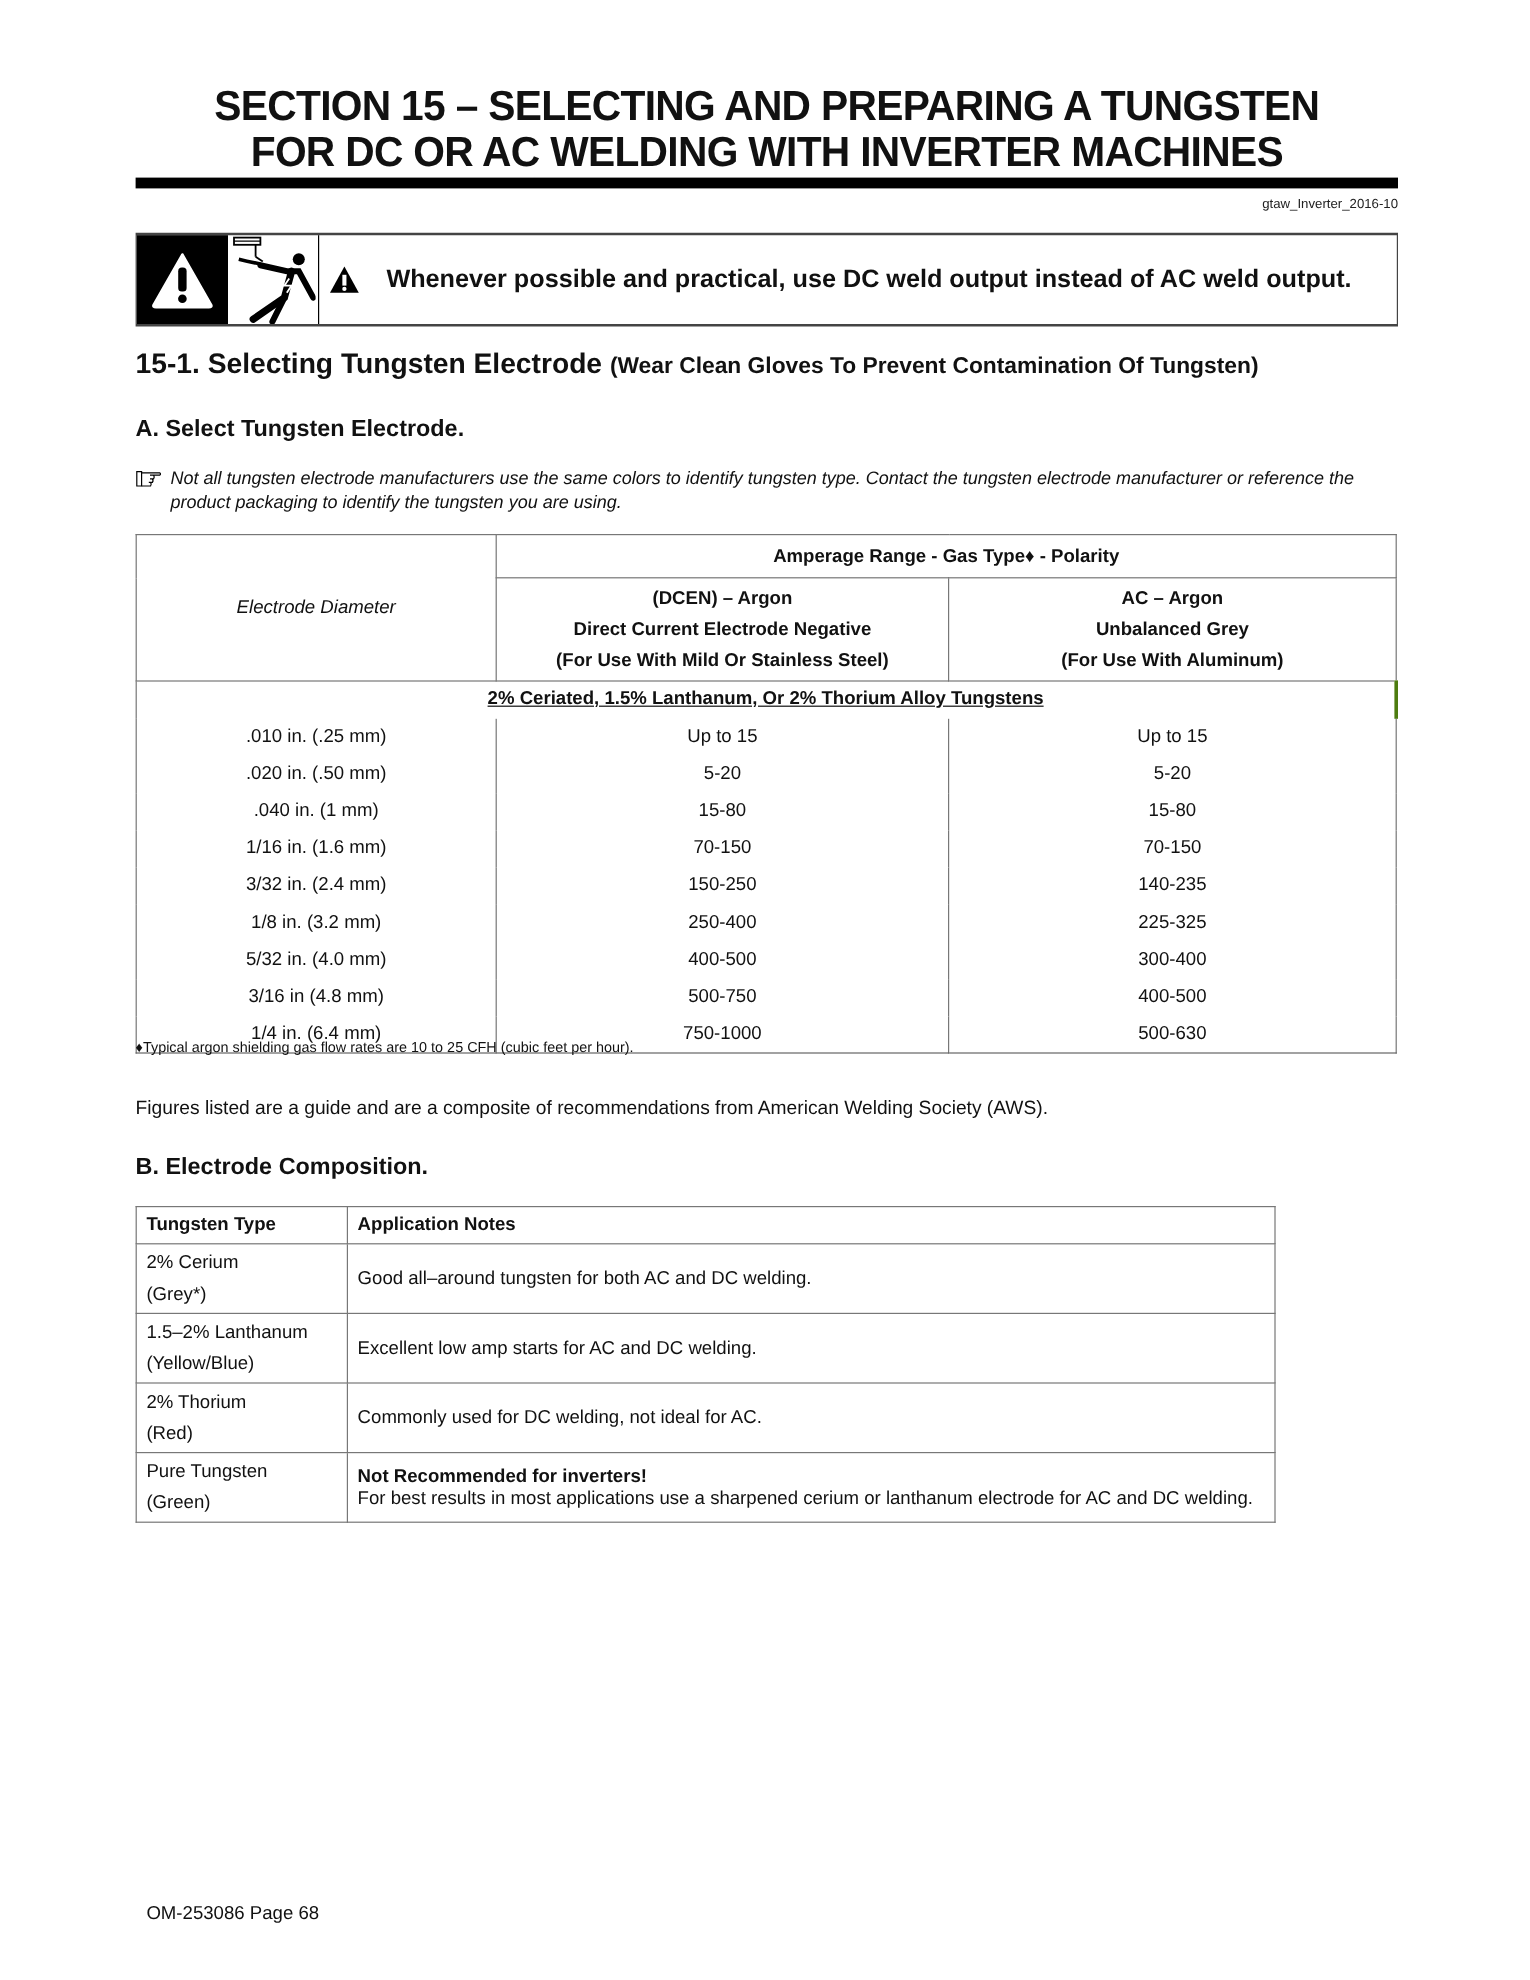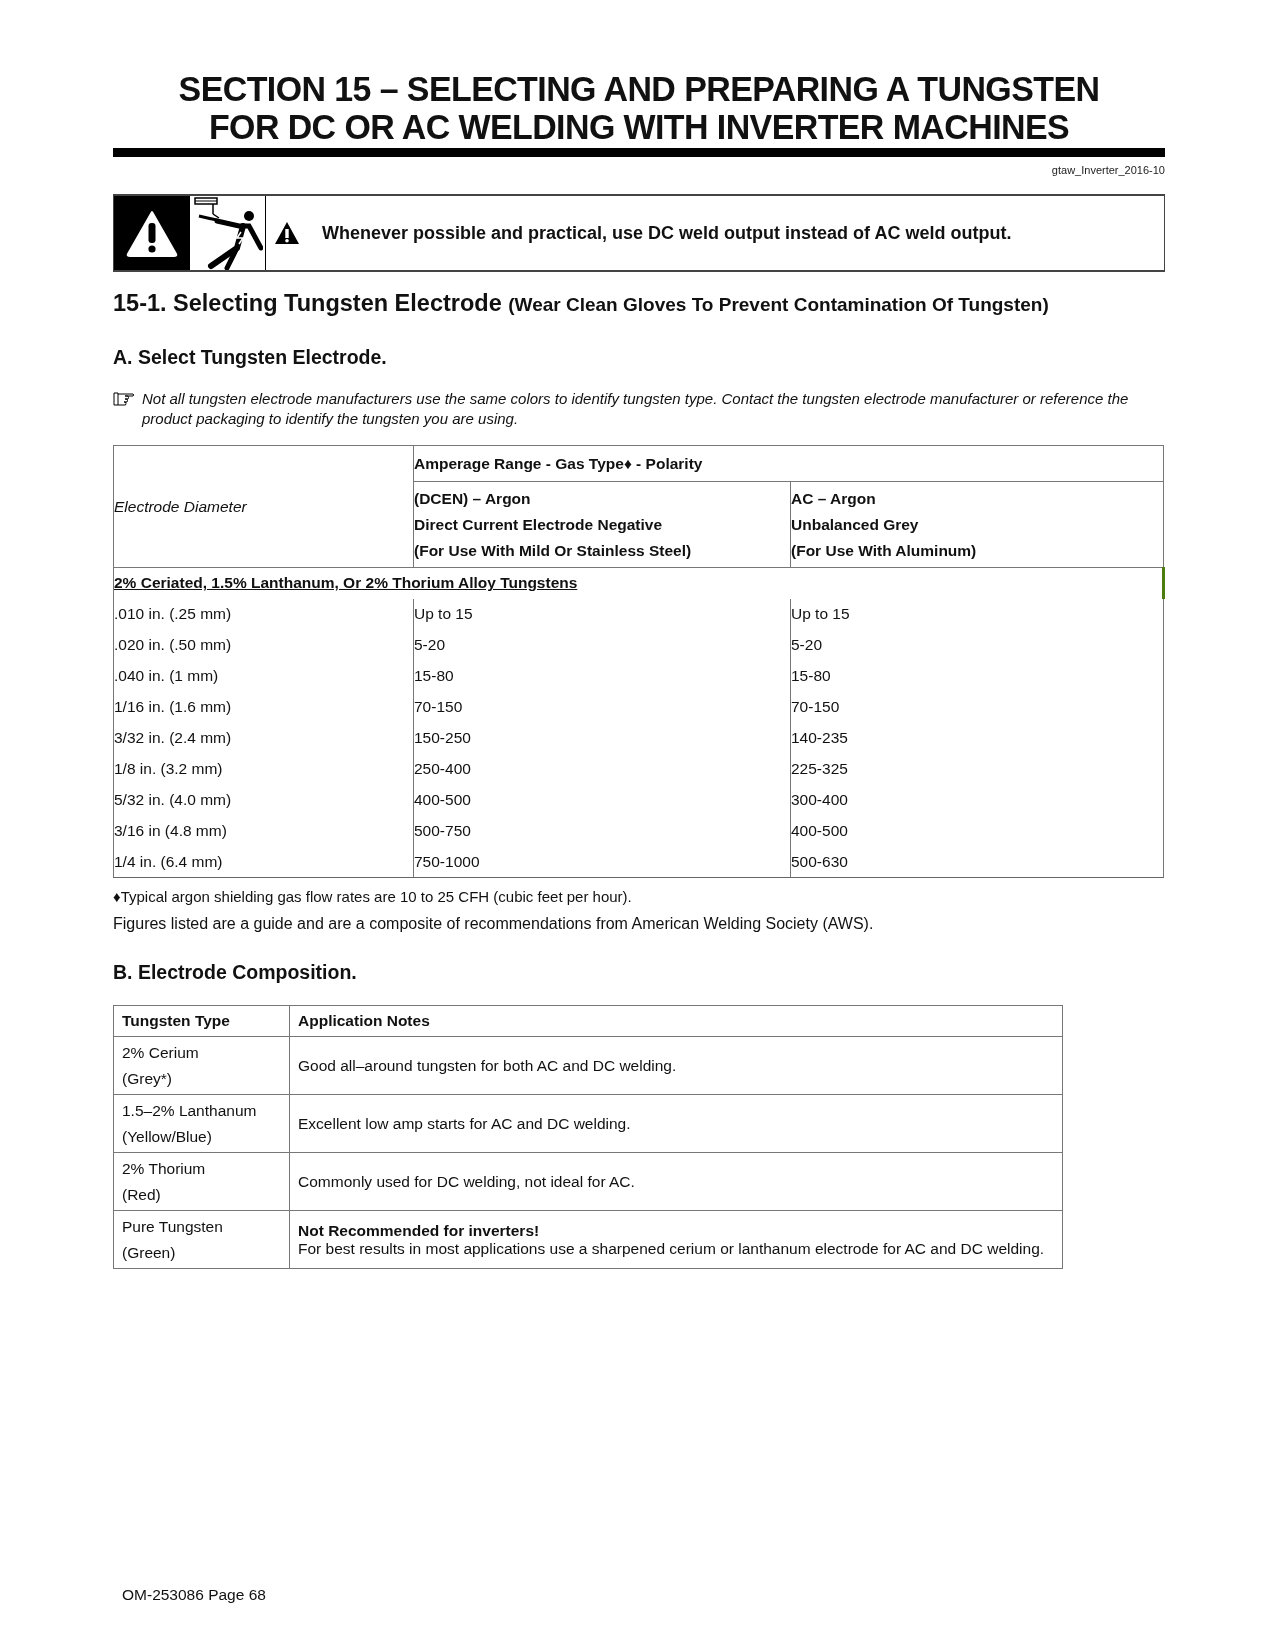--- a/index.html
+++ b/index.html
@@ -13,42 +13,42 @@
     letter-spacing: -0.6px; transform: scaleX(0.97);
   }
   .title-rule { left: 113px; width: 1052px; top: 148px; height: 9px; background: #000; }
   .doc-code { right: 110px; top: 164px; font-size: 11px; color: #222; }
 
   .warn-box { left: 113px; top: 194px; width: 1052px; height: 78px; border: 1.5px solid #444; border-top-width: 2px; border-bottom-width: 2px; display: flex; align-items: stretch; }
   .warn-black { width: 76px; background: #000; display: flex; align-items: center; justify-content: center; }
   .warn-shock { width: 76px; border-right: 1px solid #000; display: flex; align-items: center; justify-content: center; }
   .warn-text-wrap { flex: 1; display: flex; align-items: center; padding-left: 8px; }
   .warn-small-icon { width: 26px; height: 24px; margin-right: 22px; }
-  .warn-text { font-weight: bold; font-size: 18px; }
+  .warn-text { font-weight: bold; font-size: 21px; }
 
   .h1 { left: 113px; top: 290px; font-size: 23.5px; font-weight: bold; white-space: nowrap; }
   .h1 .sub { font-size: 19px; }
   .h2 { left: 113px; top: 346px; font-size: 19.5px; font-weight: bold; }
   .h2b { left: 113px; top: 961px; font-size: 19.5px; font-weight: bold; }
 
   .note { left: 113px; top: 389px; width: 1055px; font-style: italic; font-size: 15px; line-height: 20px; }
   .note-icon { position: absolute; left: 0; top: 1px; width: 22px; height: 16px; }
   .note-text { padding-left: 29px; display: block; }
 
   table { border-collapse: collapse; }
   .t1 { position: absolute; left: 113px; top: 445px; width: 1052px; font-size: 15.5px; }
-  .t1 td { text-align: left; border-left: 1px solid #777; border-right: 1px solid #777; padding: 0; }
+  .t1 td { text-align: center; border-left: 1px solid #777; border-right: 1px solid #777; padding: 0; }
   .t1 .hdr td { border: 1px solid #777; }
   .t1 .hdr-main { height: 36px; font-weight: bold; }
   .t1 .hdr-sub { height: 86px; font-weight: bold; line-height: 26px; vertical-align: middle; }
   .t1 .span-row td { height: 31px; font-weight: bold; border-left: 1px solid #777; border-right: 3px solid #4d7c0f; border-top: 1px solid #777; text-decoration: underline; }
   .t1 .data td { height: 31px; }
   .t1 tr.last td { border-bottom: 1.5px solid #666; }
 
-  .foot1 { left: 113px; top: 888px; font-size: 15px; }
+  .foot1 { left: 113px; top: 866px; font-size: 12px; }
   .foot2 { left: 113px; top: 915px; font-size: 16px; }
 
   .t2 { position: absolute; left: 113px; top: 1005px; width: 950px; font-size: 15.5px; }
   .t2 td { border: 1px solid #777; vertical-align: middle; padding: 0 8px; }
   .t2 .hdr td { height: 31px; font-weight: bold; }
   .t2 .row td { height: 58px; }
   .t2 .type { width: 176px; line-height: 26px; }
   .t2 .notes-bold { font-weight: bold; display: block; line-height: 18px; }
   .t2 .notes-plain { display: block; line-height: 18px; }
   .t2 .foot-row td { height: 31px; }

